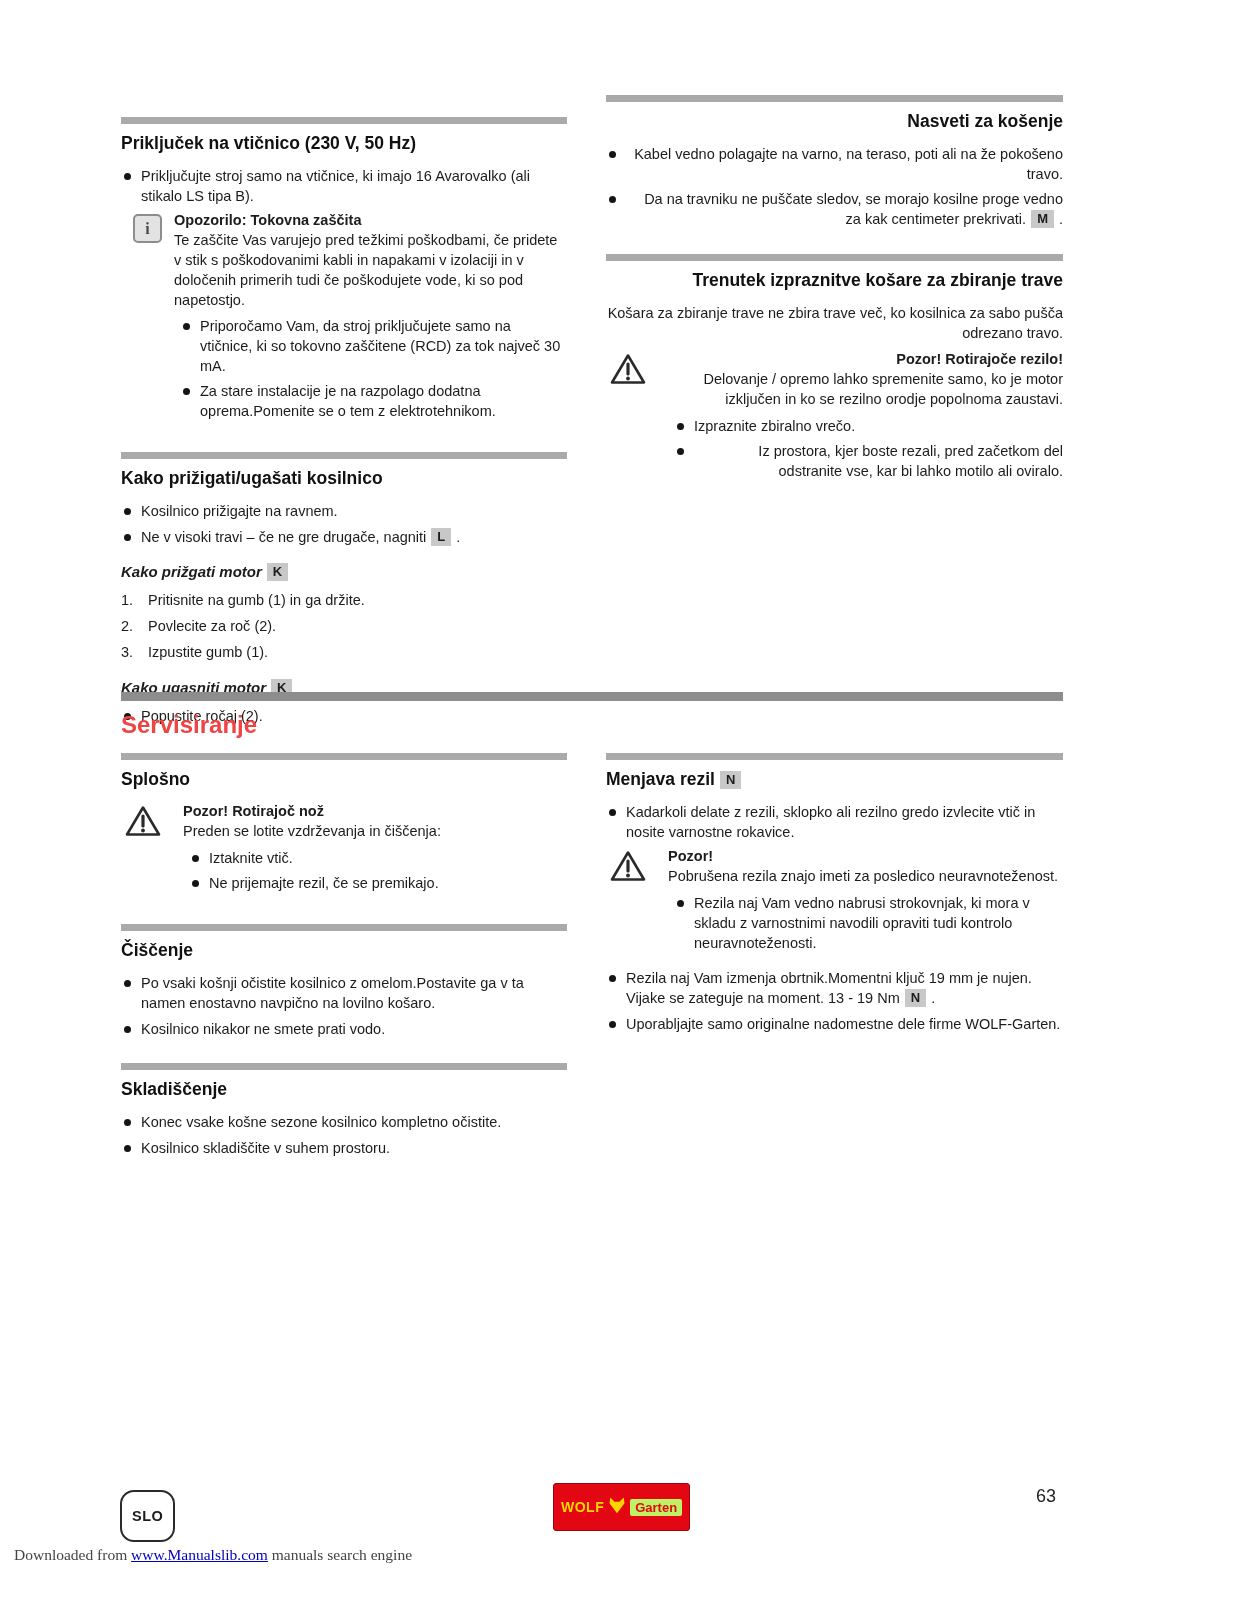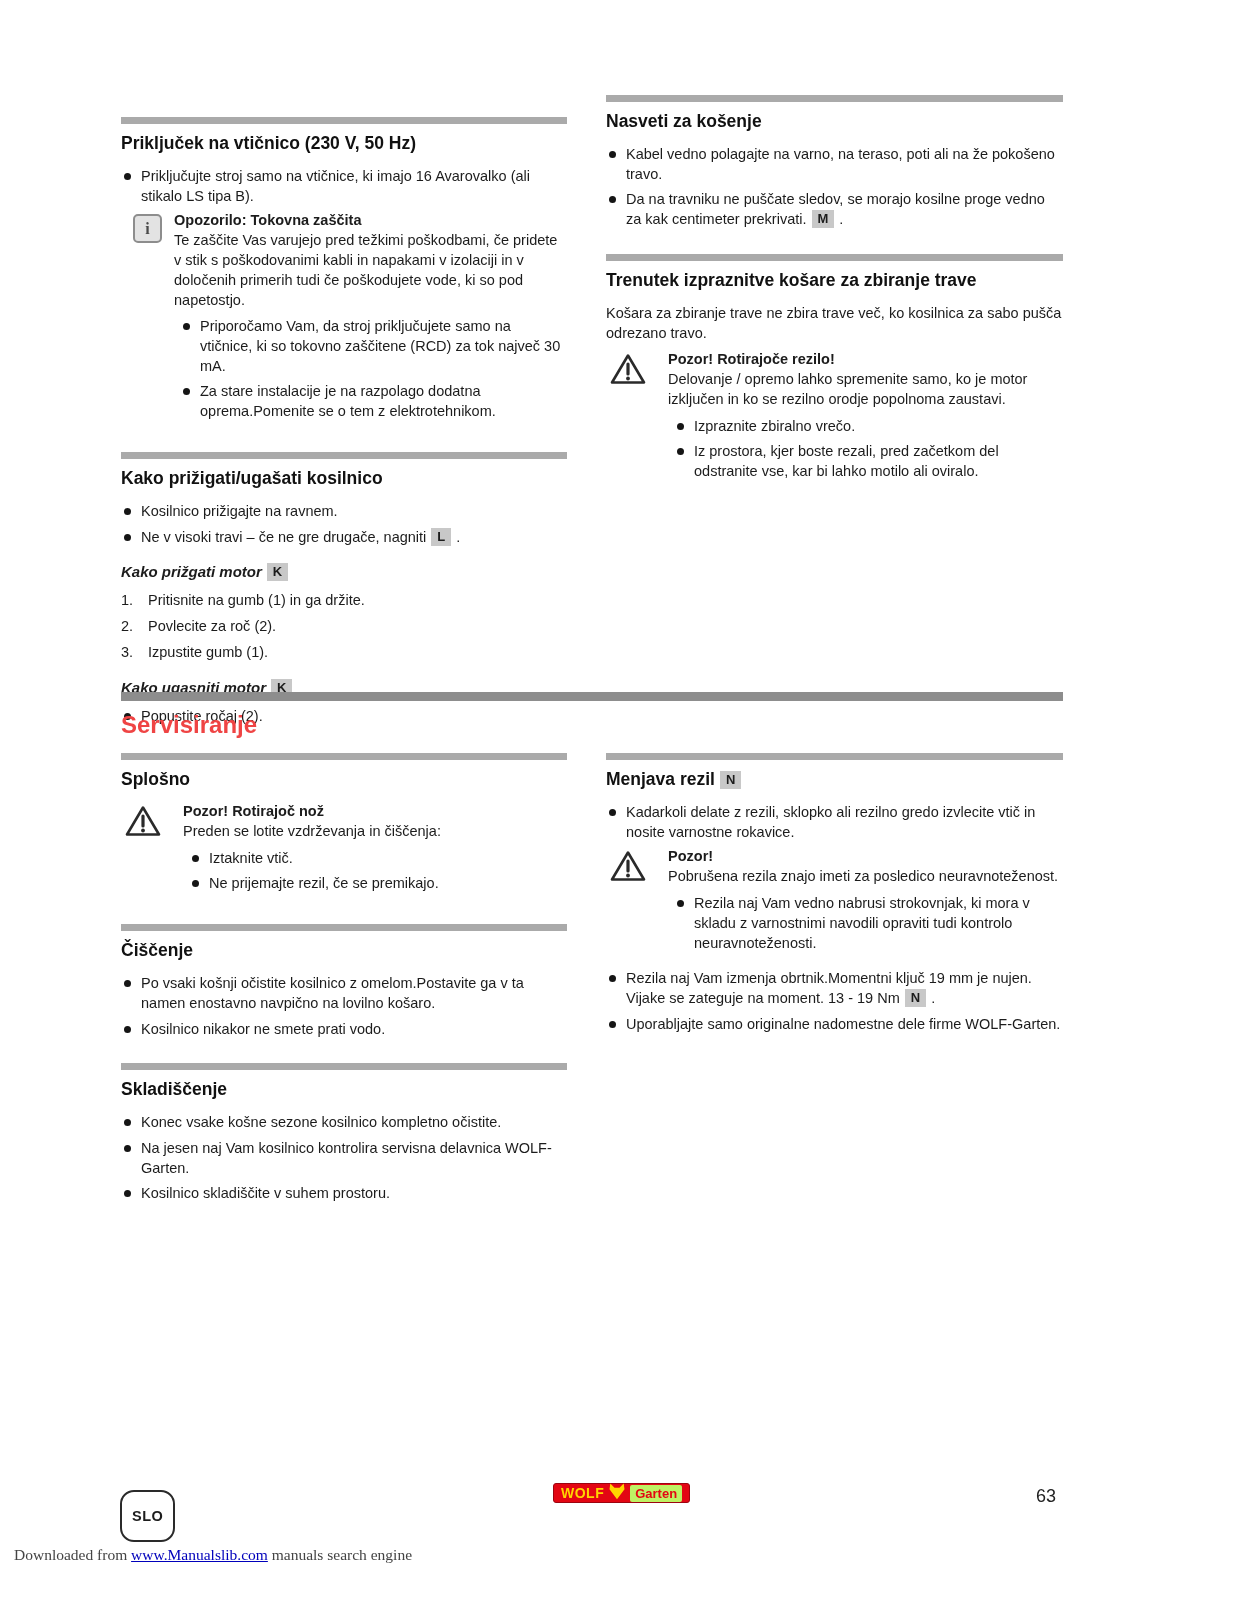--- a/index.html
+++ b/index.html
@@ -1,20 +1,20 @@
 <!DOCTYPE html>
 <html><head>
 <meta charset="utf-8">
 <style>
   html,body{margin:0;padding:0;background:#ffffff;}
   .page{position:relative;width:1237px;height:1600px;background:#ffffff;
         font-family:"Liberation Sans","DejaVu Sans",sans-serif;color:#1c1c1c;overflow:hidden;}
   .col{position:absolute;}
   .lt{left:121px;top:95px;width:446px;margin-top:22px;}
-  .rt{left:606px;top:95px;width:457px;}
+  .rt{left:606px;top:95px;width:457px;text-align:right;}
   .lb{left:121px;top:753px;width:446px;}
   .rb{left:606px;top:753px;width:457px;}
   .sec-block{margin-bottom:24px;}
   .headbar{height:7px;background:#aaaaaa;margin-bottom:9px;}
   .sec-title{font-size:17.5px;font-weight:bold;color:#111;margin:0 0 13px 0;line-height:1.2;}
   .para{font-size:14.5px;line-height:1.36;margin:0 0 8px 0;}
   .bullet{display:flex;margin:0 0 6px 0;}
   .dot{flex:0 0 auto;width:7px;height:7px;border-radius:50%;background:#151515;margin:6px 10px 0 3px;}
   .btext{font-size:14.5px;line-height:1.36;}
   .sub-in{margin-left:6px;}
@@ -31,21 +31,21 @@
   .badge{display:inline-block;background:#c8c8c8;color:#1c1c1c;font-weight:bold;font-style:normal;
          font-size:13px;line-height:18px;padding:0 6px;margin:0 5px;vertical-align:1px;}
   .step{display:flex;margin-bottom:6px;}
   .step-num{flex:0 0 27px;font-size:14.5px;line-height:1.36;}
   .service{position:absolute;left:121px;top:692px;width:942px;}
   .service-bar{height:9px;background:#8d8d8d;margin-bottom:10px;}
   .service-title{font-size:24px;font-weight:bold;margin:0;color:#ef4444;}
   .footer-lang{position:absolute;left:120px;top:1490px;border:2px solid #2a2a2a;border-radius:14px;
                padding:16px 10px;font-size:14.5px;font-weight:bold;letter-spacing:0.5px;color:#1c1c1c;}
   .footer-logo{position:absolute;left:553px;top:1483px;display:flex;align-items:center;
-               background:#e30613;border:1px solid #9c0410;border-radius:3px;padding:2px 7px;height:20px;box-sizing:border-box;}
+               background:#e30613;border:1px solid #9c0410;border-radius:3px;padding:2px 7px;height:48px;box-sizing:border-box;}
   .logo-wolf{color:#ffd500;font-weight:bold;font-size:14px;letter-spacing:0.5px;}
   .logo-head{margin:0 3px;display:block;}
   .logo-garten{background:#bef264;color:#e30613;font-weight:bold;font-size:13px;padding:1px 5px;border-radius:2px;}
   .footer-page{position:absolute;left:1036px;top:1486px;font-size:18px;color:#222;}
   .download{position:absolute;left:14px;top:1546px;font-family:"Liberation Serif","DejaVu Serif",serif;
             font-size:15.5px;color:#444;}
   .dl-link{color:#0000bb;text-decoration:underline;cursor:pointer;}
 </style>
 </head>
 <body>
@@ -222,24 +222,20 @@
     <div class="sec-block">
       <div class="headbar"></div>
       <h2 class="sec-title">Skladiščenje</h2>
 
       <div class="bullet">
         <span class="dot"></span>
         <span class="btext">Konec vsake košne sezone kosilnico kompletno očistite.</span>
       </div>
       <div class="bullet">
         <span class="dot"></span>
-        <span class="btext">Na jesen naj Vam kosilnico kontrolira servisna delavnica WOLF-Garten.</span>
-      </div>
-      <div class="bullet">
-        <span class="dot"></span>
         <span class="btext">Kosilnico skladiščite v suhem prostoru.</span>
       </div>
     </div>
   </section>
 
   <section class="col rb">
 
     <div class="sec-block">
       <div class="headbar"></div>
       <h2 class="sec-title">

